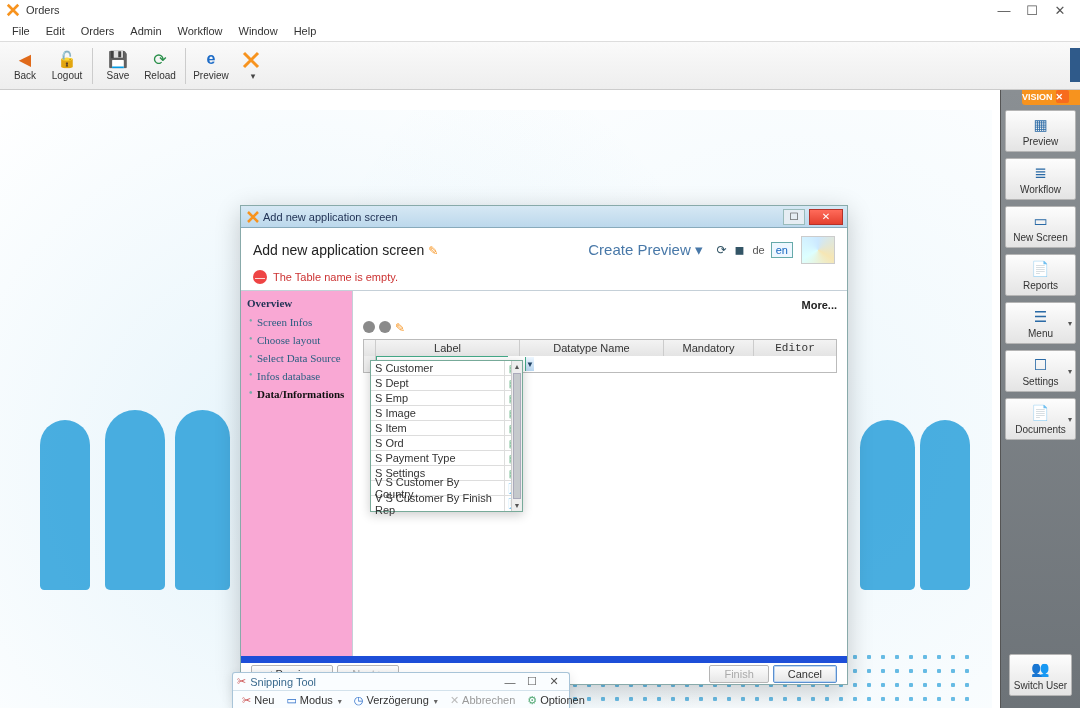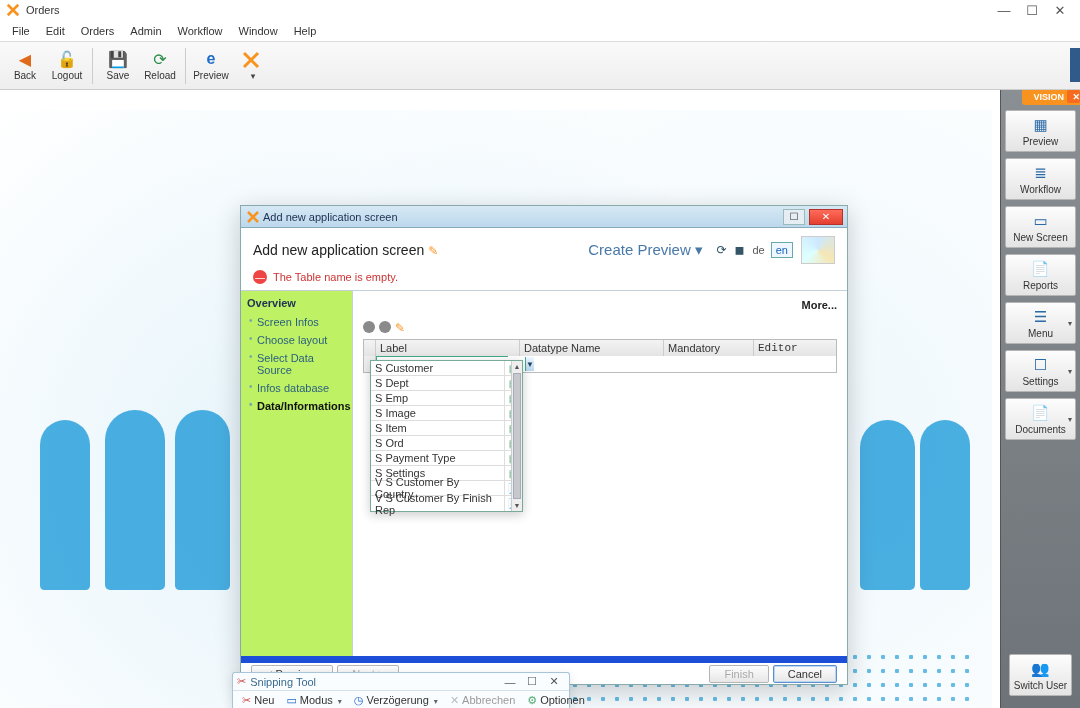--- a/index.html
+++ b/index.html
@@ -43,21 +43,21 @@
   .dots { position:absolute; left:330px; right:110px; top:560px; height:120px; overflow:hidden; }
   .dots::before { content:""; position:absolute; inset:0;
     background: radial-gradient(circle, #2aa0da 2px, transparent 2.5px) 0 0/14px 14px;
     mask: linear-gradient(to top, transparent, black 60%);
     -webkit-mask: linear-gradient(to top, transparent, black 60%);
     opacity:.7;
   }
 
   
   .sidebar { position:absolute; right:0; top:0; bottom:0; width:80px; background:linear-gradient(#8a8f93,#6d7378); border-left:1px solid #555; }
-  .vision-tab { position:absolute; right:0; top:0; width:58px; height:15px; background:#f7931e; color:#fff; font-weight:bold; font-size:9px; text-align:right; line-height:15px; border-radius:0 0 0 3px; }
+  .vision-tab { position:absolute; right:0; top:0; width:58px; height:15px; background:#f7931e; color:#fff; font-weight:bold; font-size:9px; text-align:left; line-height:15px; border-radius:0 0 0 3px; }
   .vision-tab::after { content:"✕"; display:inline-block; background:#f76b1e; width:13px; height:13px; margin-left:3px; border-radius:2px; font-size:9px; }
   .side-btn { margin:6px 4px; background:linear-gradient(#fdfdfd,#e4e4e4); height:42px; border:1px solid #b5b5b5; border-radius:2px; display:flex; flex-direction:column; align-items:center; justify-content:center; gap:2px; position:relative; }
   .side-btn .ic { height:18px; display:flex; align-items:center; justify-content:center; font-size:15px; color:#2a6aa6; }
   .side-btn span { font-size:10px; }
   .side-btn.first { margin-top:20px; }
   .side-btn .sub-caret { position:absolute; right:3px; top:50%; transform:translateY(-50%); font-size:8px; color:#555; }
   .switch-user { position:absolute; left:4px; right:4px; bottom:6px; }
 
   
   .modal { position:absolute; left:240px; top:115px; width:608px; height:480px; background:#fff; border:1px solid #8aa; box-shadow:0 6px 24px rgba(0,0,0,.2); display:flex; flex-direction:column; }
@@ -71,35 +71,35 @@
   .cp-link { color:#4878a8; font-size:15px; margin-right:8px; }
   .lang-de, .lang-en { font-size:11px; padding:1px 4px; margin-left:2px; }
   .lang-en { border:1px solid #6aa; background:#eef7ff; color:#1565c0; }
   .lang-de { color:#555; }
   .thumb { width:34px; height:28px; margin-left:8px; border:1px solid #ccc; background: conic-gradient(#cce8ff,#f6e6b4,#dff,#cce8ff); }
   .modal-err { display:flex; align-items:center; gap:6px; padding:0 12px 6px 12px; color:#c33; font-size:11px; }
   .err-ic { width:14px; height:14px; border-radius:50%; background:#e44; display:inline-flex; align-items:center; justify-content:center; color:#fff; font-size:10px; }
   .mini-ic { width:14px; height:14px; display:inline-flex; align-items:center; justify-content:center; color:#356; font-size:12px; margin-left:4px; }
 
   .modal-body { flex:1; display:flex; border-top:1px solid #c5d0d8; min-height:0; }
-  .nav { width:112px; border-right:1px solid #c5d0d8; padding:6px 6px; background:#bef264; }
+  .nav { width:112px; border-right:1px solid #c5d0d8; padding:6px 6px; background:#f9a8d4;font-family:Liberation Serif, serif; }
   .nav .nav-title { font-weight:bold; color:#235; padding-bottom:4px; }
   .nav-item { padding:3px 4px 3px 10px; color:#2b5f82; position:relative; }
   .nav-item::before { content:"•"; position:absolute; left:2px; top:2px; color:#7aa; font-size:10px; }
   .nav-item.current { font-weight:bold; color:#111; }
   .main { flex:1; padding:8px 10px; display:flex; flex-direction:column; min-height:0; overflow:hidden; }
   .instr { font-size:11px; color:#333; }
   .more { float:right; font-weight:bold; color:#222; }
   .mini-toolbar { margin-top:10px; display:flex; gap:4px; }
   .mini-toolbar .dot { width:12px; height:12px; border-radius:50%; background:#8a8a8a; }
   .mini-toolbar .pencil { font-size:12px; color:#f7931e; }
 
   .grid-wrap { margin-top:4px; border:1px solid #bbb; display:flex; flex-direction:column; flex:0 0 30px; }
   .grid-header { display:flex; background:linear-gradient(#f3f3f3,#e4e4e4); font-size:11px; }
-  .gh { border-right:1px solid #ccc; padding:2px 4px; }
+  .gh { border-right:1px solid #ccc; padding:2px 4px;text-align:center; }
   .gh.lbl { width:144px; }
   .gh.dtn { flex:1; }
   .gh.man { width:90px; }
   .gh.edt { width:82px; border-right:none;font-family:Liberation Mono, monospace; }
   .grid-body { display:flex; height:16px; }
   .row-handle { width:12px; background:#eee; border-right:1px solid #ccc; }
   .combo { width:132px; height:16px; border:1px solid #4a8; display:flex; }
   .combo input { flex:1; border:none; outline:none; font-size:11px; padding:0 3px; }
   .combo .cb-btn { width:14px; background:linear-gradient(#eef7ff,#b8d6f0); border-left:1px solid #4a8; display:flex; align-items:center; justify-content:center; font-size:8px; color:#246; }
 

